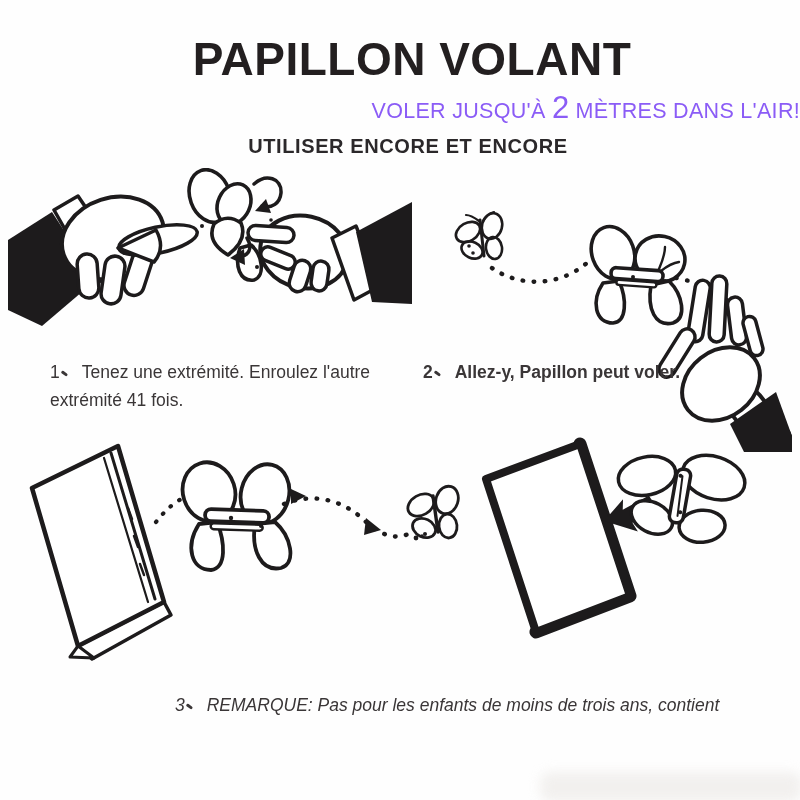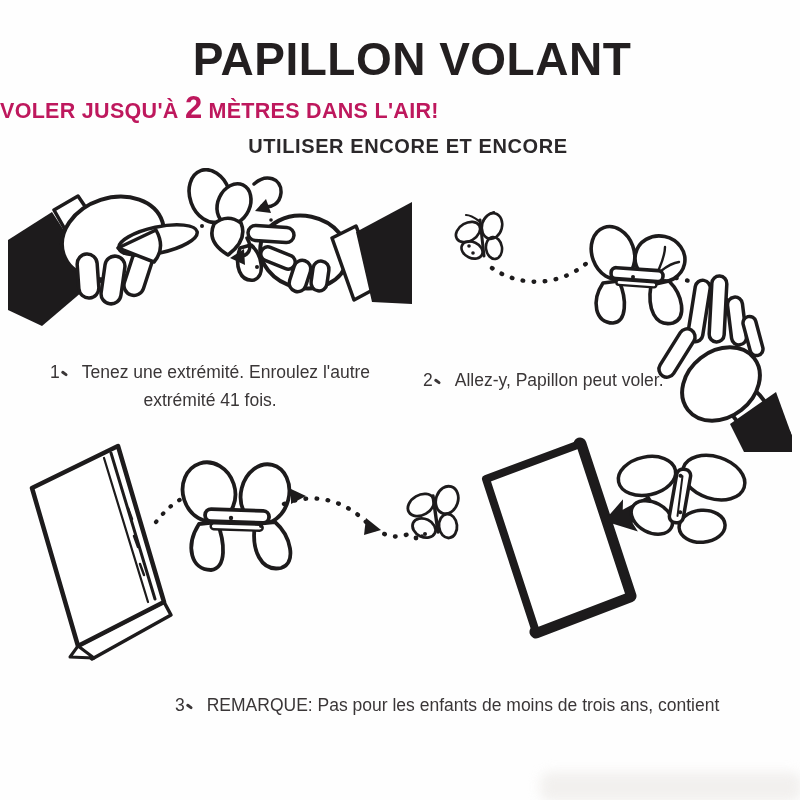--- a/index.html
+++ b/index.html
@@ -13,44 +13,44 @@
     font-family:"Liberation Sans","DejaVu Sans",sans-serif;
     color:var(--text);
   }
   
   .title{
     position:absolute;top:24px;left:0;width:100%;text-align:center;
     font-size:46px;line-height:1;font-weight:bold;letter-spacing:.5px;
     color:var(--title);margin:12px;
   }
   .subtitle{
-    position:absolute;top:88px;left:0;width:100%;text-align:left;
-    font-size:21.5px;font-weight:bold;letter-spacing:.3px;line-height:1.3;
-    color:#be185d;margin:0;white-space:nowrap;
+    position:absolute;top:88px;left:0;width:100%;text-align:right;
+    font-size:21.5px;font-weight:normal;letter-spacing:.3px;line-height:1.3;
+    color:#8b5cf6;margin:0;white-space:nowrap;
   }
   .subtitle .big-num{font-size:31px;letter-spacing:0;}
   .tagline{
     position:absolute;top:127px;left:0;width:100%;text-align:center;
     font-size:20px;font-weight:bold;letter-spacing:.6px;color:#2b282a;margin:8px;
   }
   
   .step{position:absolute;font-size:17.5px;line-height:28px;color:var(--text);}
   .step .line{white-space:nowrap;}
   .num{display:inline-block;}
   
   .cjk-comma{
     display:inline-block;width:9px;height:12px;position:relative;margin-right:13px;
   }
   .cjk-comma::before{
     content:"";position:absolute;left:1px;top:6px;width:7px;height:2.6px;
     border-radius:2px;background:currentColor;transform:rotate(35deg);
   }
-  .step-1{left:50px;top:340px;text-align:center;}
-  .step-2{left:423px;top:348px;}
-  .step-3{left:175px;top:673px;}
+  .step-1{left:50px;top:340px;}
+  .step-2{left:423px;top:340px;font-weight:bold;}
+  .step-3{left:175px;top:673px;font-style:italic;}
   
   .illo{position:absolute;color:var(--ink);}
   .illo-1{left:8px;top:168px;}
   .illo-2{left:430px;top:180px;}
   .illo-3{left:12px;top:430px;}
   .illo-4{left:458px;top:424px;}
   
   .shade{
     position:absolute;left:540px;top:772px;width:262px;height:30px;
     background:#f0eeec;border-radius:10px;filter:blur(6px);opacity:.85;

